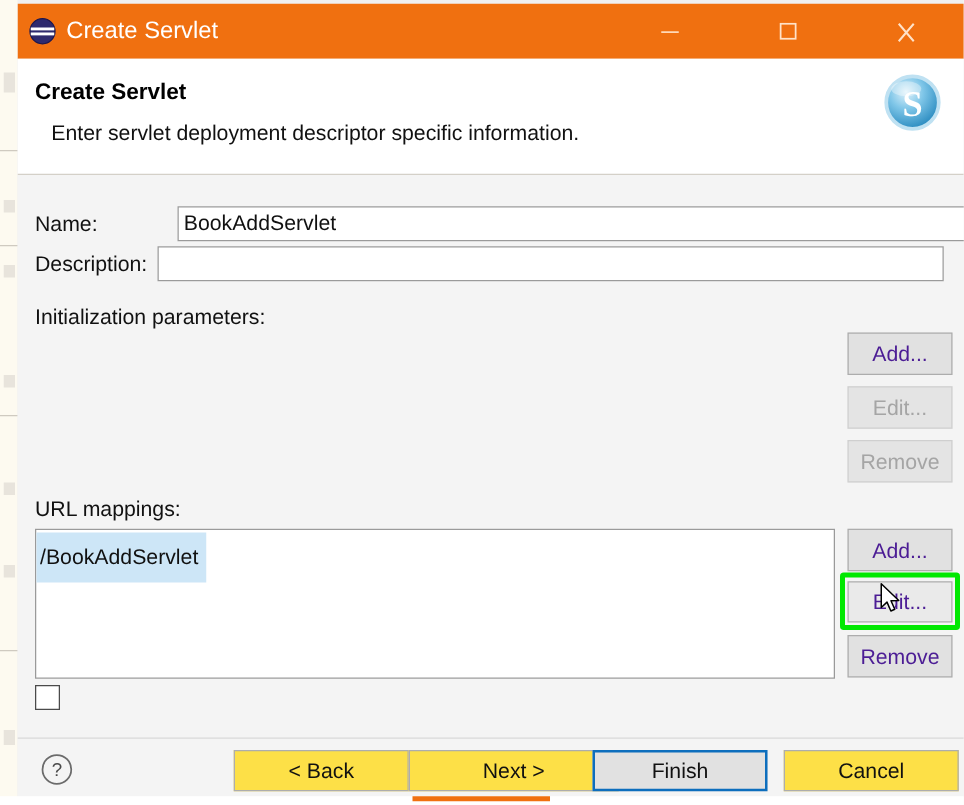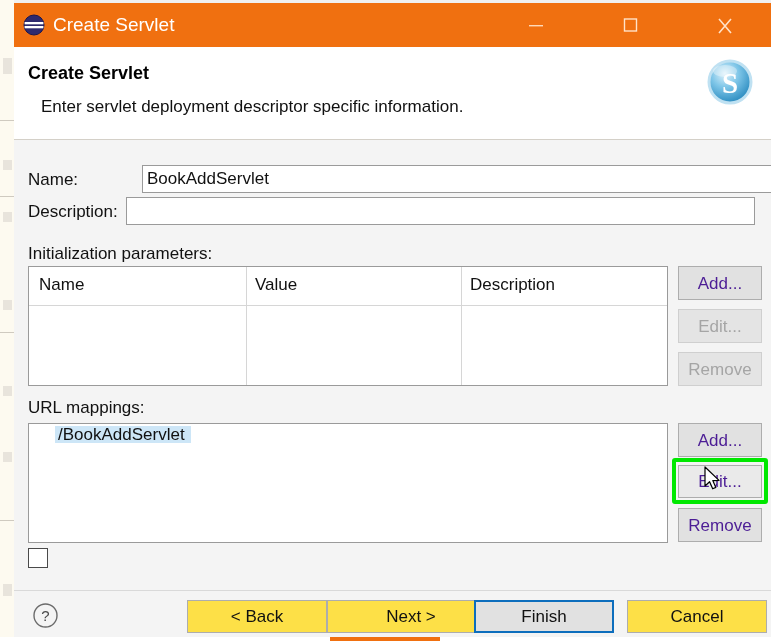--- a/index.html
+++ b/index.html
@@ -208,29 +208,28 @@
     left: 14px; top: 283px;
     width: 640px; height: 120px;
     background: #ffffff;
     border: 1px solid #9a9a9a;
     box-sizing: border-box;
     overflow: hidden;
   }
   #urlmap-list .row {
     position: absolute;
     left: 0; top: 2px;
-    height: 17px;
+    height: 40px;
     padding: 0 6px 0 3px;
     display: inline-flex;
     align-items: center;
     font-size: 17px;
     color: #111111;
     background: #cde6f7;
     white-space: nowrap;
-    margin-left: 26px;
   }
 
   #btn-um-add    { left: 664px; top: 283px; width: 84px; height: 34px; }
   #btn-um-remove { left: 664px; top: 368px; width: 84px; height: 34px; }
 
   
   #highlight-box {
     position: absolute;
     left: 658px; top: 318px;
     width: 96px; height: 46px;
@@ -386,29 +385,20 @@
   <div id="body-area">
 
     <label class="form-label" id="label-name">Name:</label>
     <input class="text-input" id="input-name" type="text" value="BookAddServlet" style="">
 
     <label class="form-label" id="label-desc">Description:</label>
     <input class="text-input" id="input-desc" type="text" value="" style="">
 
     <label class="form-label" id="label-initparams">Initialization parameters:</label>
 
-    <div id="initparams-table">
-      <div class="thead">
-        <span class="th" style="left:10px;">Name</span>
-        <span class="th" style="left:226px;">Value</span>
-        <span class="th" style="left:441px;">Description</span>
-      </div>
-      <div class="colsep" style="left:217px;"></div>
-      <div class="colsep" style="left:432px;"></div>
-    </div>
 
     <div class="btn" id="btn-ip-add">Add...</div>
     <div class="btn disabled" id="btn-ip-edit">Edit...</div>
     <div class="btn disabled" id="btn-ip-remove">Remove</div>
 
     <label class="form-label" id="label-urlmap">URL mappings:</label>
 
     <div id="urlmap-list">
       <div class="row">/BookAddServlet</div>
     </div>

